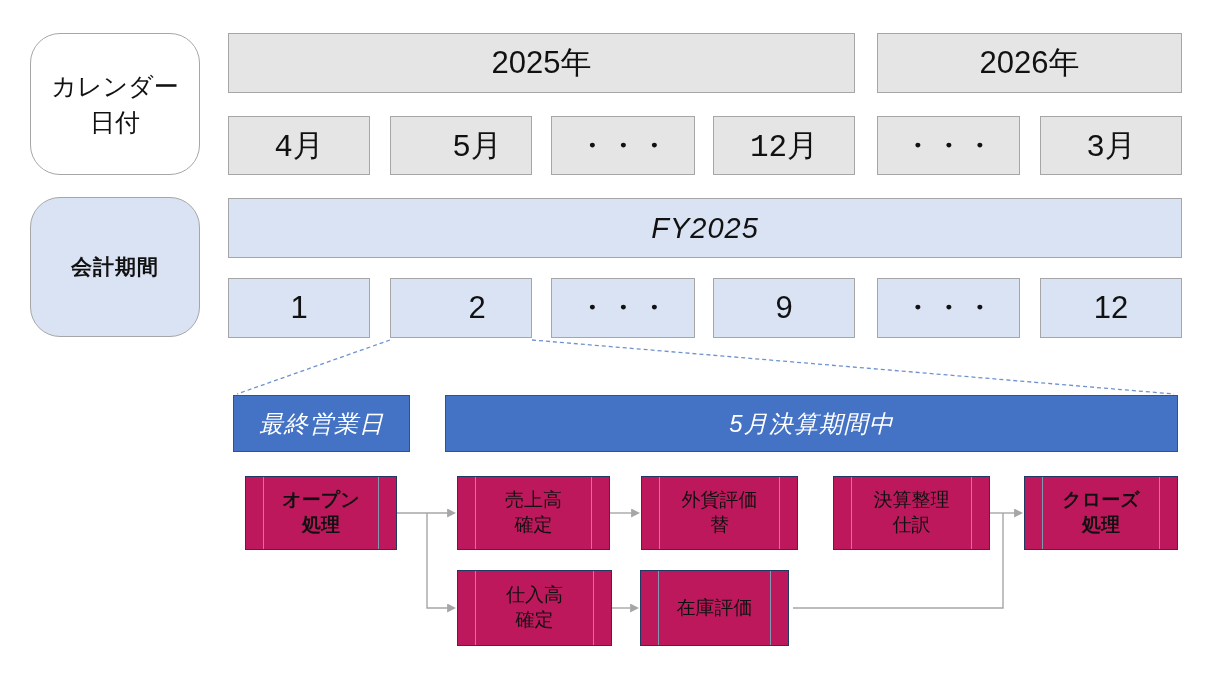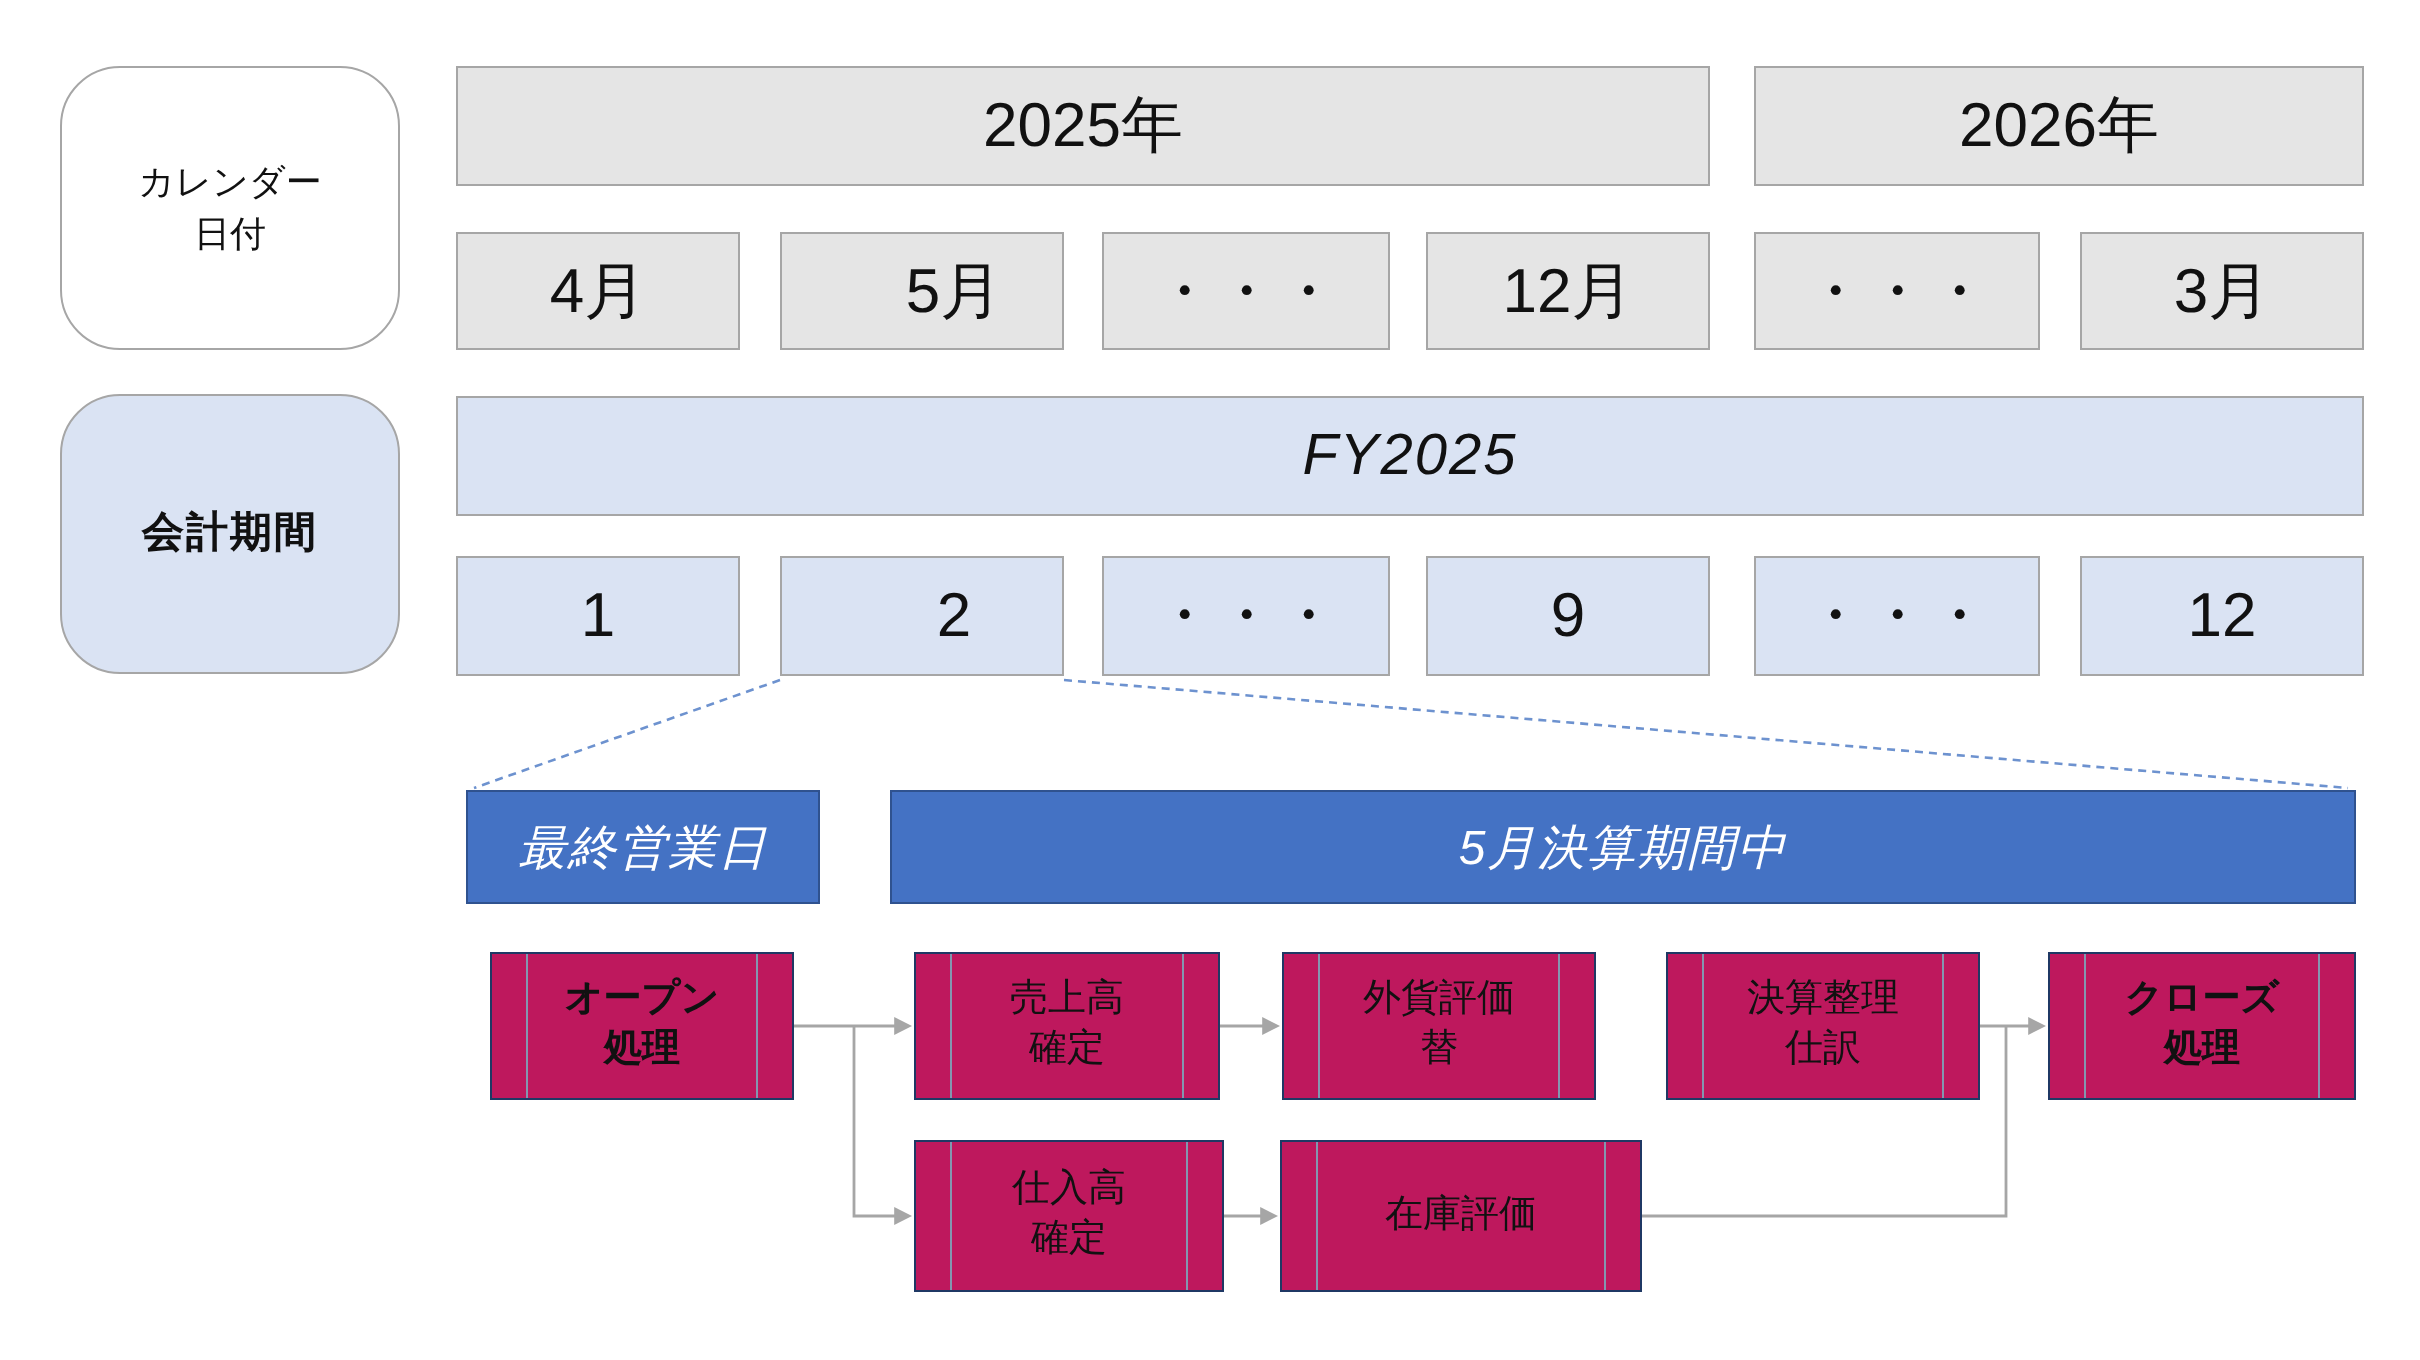--- a/index.html
+++ b/index.html
@@ -32,37 +32,37 @@
   }
 
   .abs { position: absolute; display: flex; align-items: center; justify-content: center; text-align: center; }
 
   
   .side-label {
     left: 30px; width: 170px;
     border: 1.2px solid var(--gray-border);
     border-radius: 30px;
     flex-direction: column;
-    font-size: 18px;
+    font-size: 25px;
     line-height: 1.45;
     background: #ffffff;
   }
   .side-label.calendar { top: 33px; height: 142px; }
   .side-label.fiscal   { top: 197px; height: 140px; background: var(--light-blue); font-weight: bold; font-size: 21px; letter-spacing: 1px; }
 
   
   .c1 { left: 228px;  width: 142px; }
   .c2 { left: 390px;  width: 142px; padding-left: 32px; }
   .c3 { left: 551px;  width: 144px; }
   .c4 { left: 713px;  width: 142px; }
   .c5 { left: 877px;  width: 143px; }
   .c6 { left: 1040px; width: 142px; }
 
   .year-row  { top: 33px;  height: 60px; }
-  .month-row { top: 116px; height: 59px; }
+  .month-row { top: 116px; height: 59px; font-family: Liberation Mono, monospace; }
   .fy-row    { top: 198px; height: 60px; }
   .period-row{ top: 278px; height: 60px; }
 
   .white-cell {
     background: #e5e5e5;
     border: 1px solid var(--gray-border);
     font-size: 31px;
   }
   .blue-cell {
     background: var(--light-blue);
@@ -106,21 +106,21 @@
   .flow-box.bold { font-weight: bold; }
 
   .frow1 { top: 476px; height: 74px; }
   .frow2 { top: 570px; height: 76px; }
   .fb-open      { left: 245px;  width: 152px; }
   .fb-sales     { left: 457px;  width: 153px; }
   .fb-fx        { left: 641px;  width: 157px; }
   .fb-adjust    { left: 833px;  width: 157px; }
   .fb-close     { left: 1024px; width: 154px; }
   .fb-purchase  { left: 457px;  width: 155px; }
-  .fb-inventory { left: 640px;  width: 181px; }
+  .fb-inventory { left: 640px;  width: 149px; }
 
   .conn { stroke: var(--connector-gray); stroke-width: 1.4; fill: none; }
   .dash { stroke: var(--dashed-blue); stroke-width: 1.3; fill: none; stroke-dasharray: 4 3; }
 </style>
 </head>
 <body>
 
 <div id="canvas">
 
   <svg id="connectors" viewBox="0 0 1210 680" xmlns="http://www.w3.org/2000/svg">

